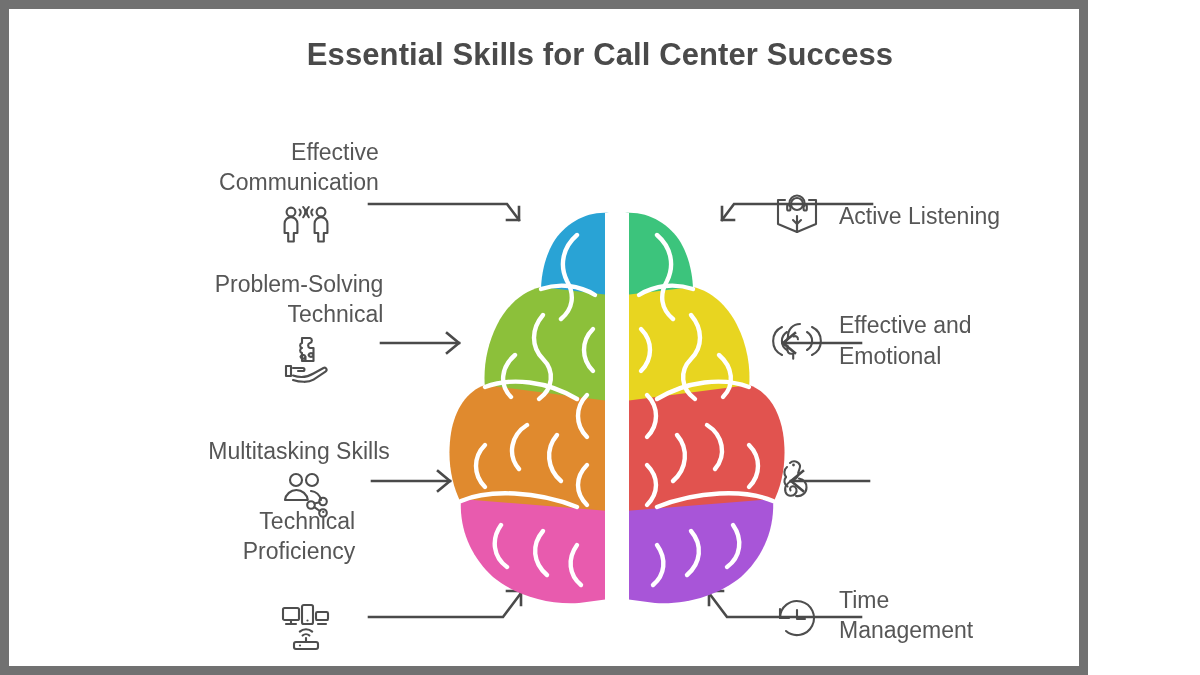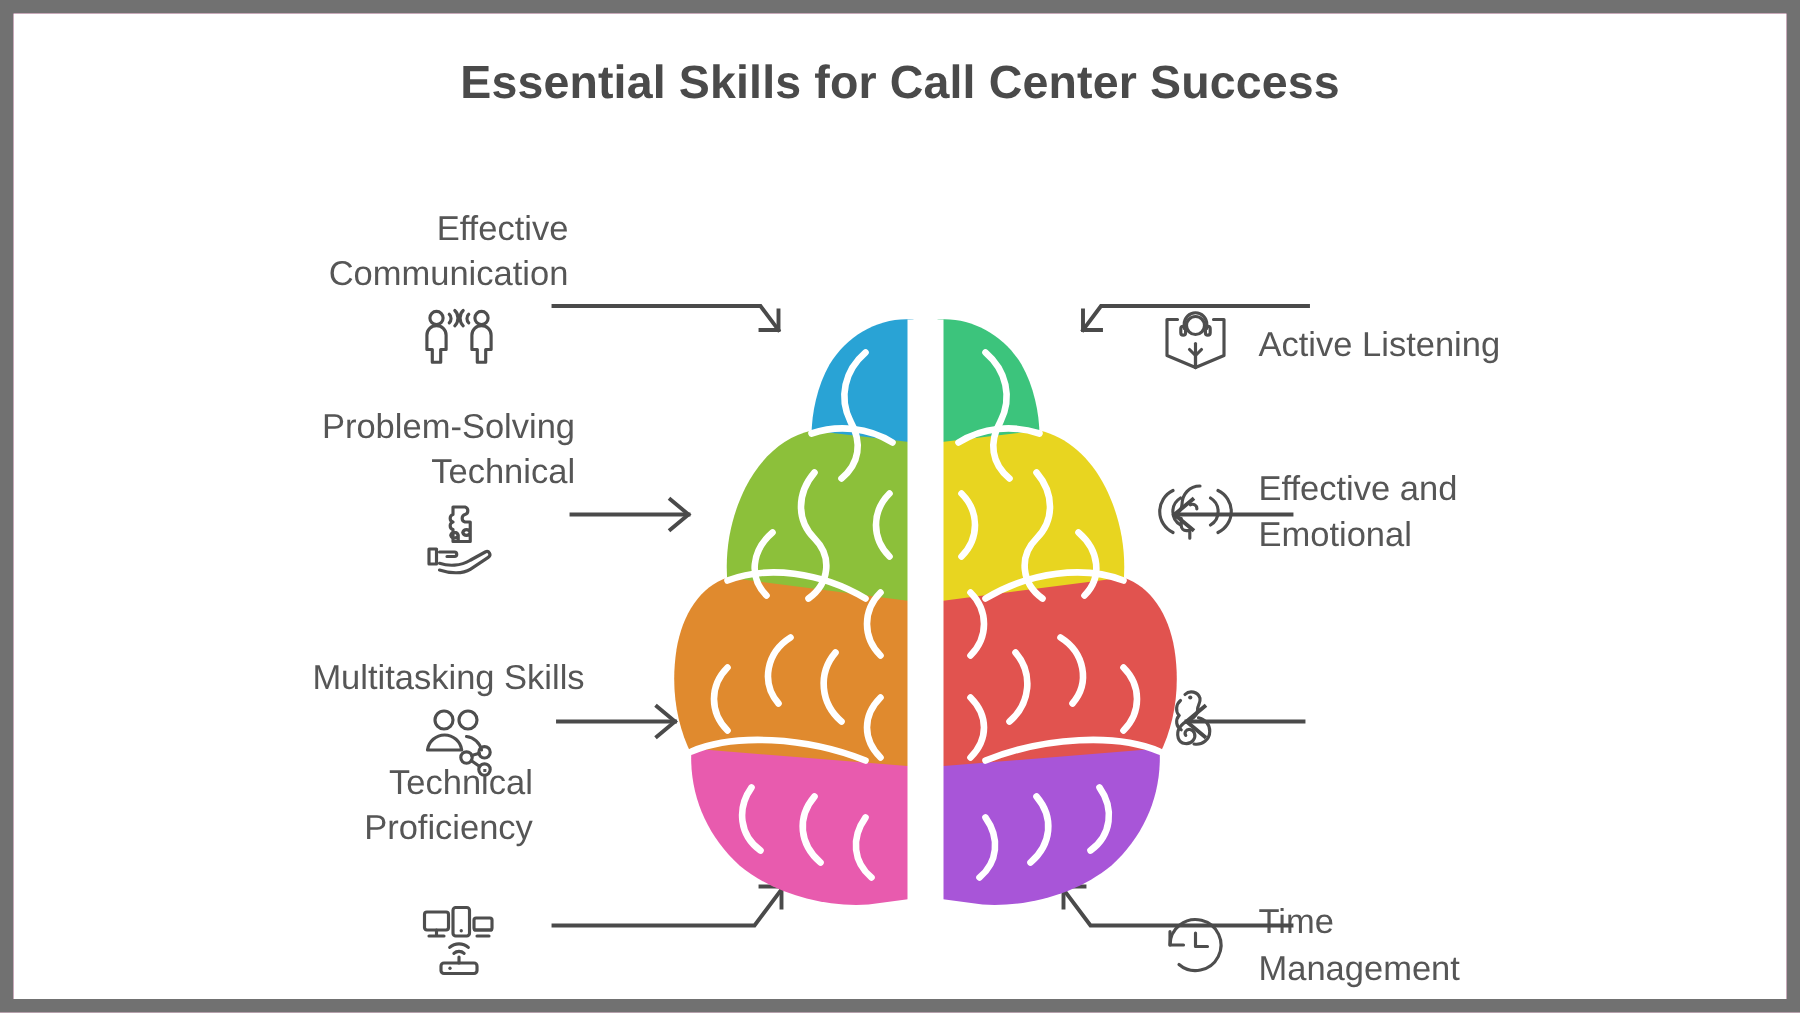--- a/index.html
+++ b/index.html
@@ -6,24 +6,24 @@
     margin: 0; padding: 0;
     background: #ffffff;
   }
   body {
     width: 1200px; height: 675px;
     font-family: "Liberation Sans", sans-serif;
     overflow: hidden;
   }
   .frame {
     position: relative;
-    width: 1200px; height: 675px;
+    width: 1088px; height: 675px;
     box-sizing: border-box;
     border: 9px solid #717171;
-    background: #f9a8d4;
+    background: #1d4ed8;
     overflow: hidden;
   }
   .canvas {
     position: absolute;
     left: 0; top: 0;
     width: 1182px; height: 657px;
     background: #ffffff;
     overflow: hidden;
   }
 
@@ -162,21 +162,21 @@
           <path d="M36.5 19 h11"></path>
           <rect x="14" y="41" width="24" height="7" rx="2"></rect>
           <circle cx="20" cy="44.5" r="1.1" fill="#4e4e4e" stroke="none"></circle>
           <path d="M26 41 v-4"></path>
           <path d="M22.6 34.6 a5 5 0 0 1 6.8 0"></path>
           <path d="M19.8 30.6 a9.3 9.3 0 0 1 12.4 0"></path>
         </svg>
       </div>
     </div>
 
-    <div class="row right" style="top:175px;">
+    <div class="row right" style="top:162px;">
       <div class="icon">
         <svg width="52" height="52" viewBox="0 0 52 52" fill="none" stroke="#4e4e4e" stroke-width="2.1" stroke-linecap="round" stroke-linejoin="round">
           <path d="M7 10 h7 M7 10 v24 l19 8 V34"></path>
           <path d="M45 10 h-7 M45 10 v24 l-19 8"></path>
           <path d="M26 42 V26"></path>
           <path d="M22 30 l4 4 l4 -4"></path>
           <circle cx="26" cy="14" r="6"></circle>
           <path d="M18.5 16 v-3 a7.5 7.5 0 0 1 15 0 v3"></path>
           <rect x="16.2" y="14.5" width="3.2" height="6" rx="1.6"></rect>
           <rect x="32.6" y="14.5" width="3.2" height="6" rx="1.6"></rect>
@@ -213,21 +213,21 @@
           <path d="M27.5 20.5 c0 4 -2 6 -5.5 7.5"></path>
           <path d="M15 25 c-2.5 3 -2 7.5 1.5 9.5"></path>
           <path d="M22 28 c-6 2.5 -9 7 -7.5 12 1.3 4.3 7.3 5 10 1.5 2.2 -2.8 0.8 -6.8 -2.2 -7.2 -2.6 -0.3 -4 2.2 -2.8 4"></path>
           <path d="M28 26.5 c4.5 1 7.5 4.5 7.5 9 0 5.5 -5 9.5 -10.5 8.5"></path>
         </svg>
       </div>
       <div class="label">
       </div>
     </div>
 
-    <div class="row right clipped" style="top:576px;">
+    <div class="row right clipped" style="top:547px;align-items:flex-end;">
       <div class="icon">
         <svg width="52" height="52" viewBox="0 0 52 52" fill="none" stroke="#4e4e4e" stroke-width="2.1" stroke-linecap="round" stroke-linejoin="round">
           <path d="M9 26 a17 17 0 1 1 6 13"></path>
           <path d="M9 17 v9 h9"></path>
           <path d="M26 18 v9 h8"></path>
         </svg>
       </div>
       <div class="label">
         <div>Time</div>
         <div>Management</div>

